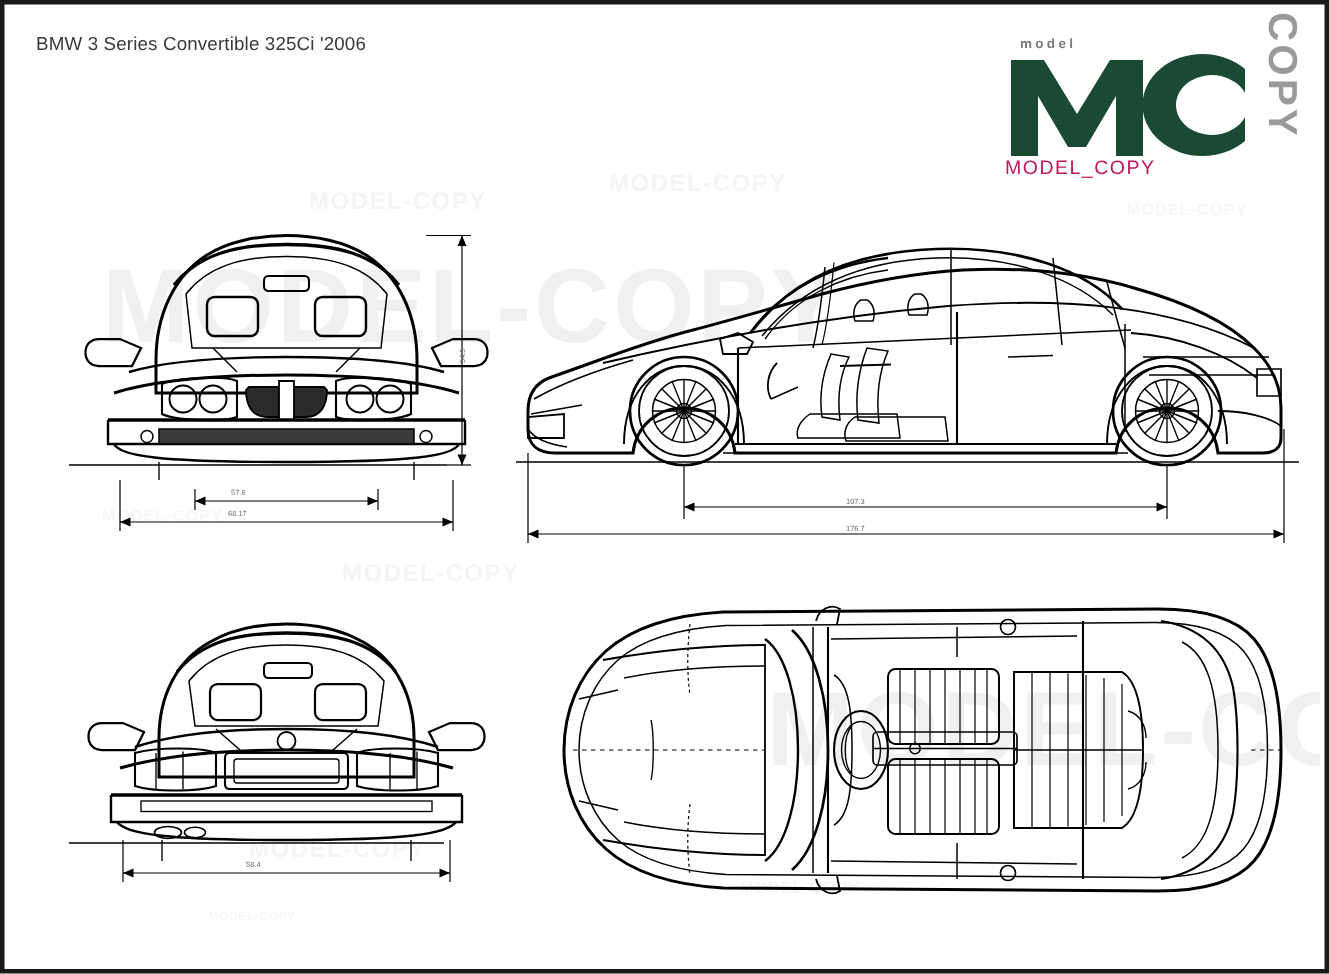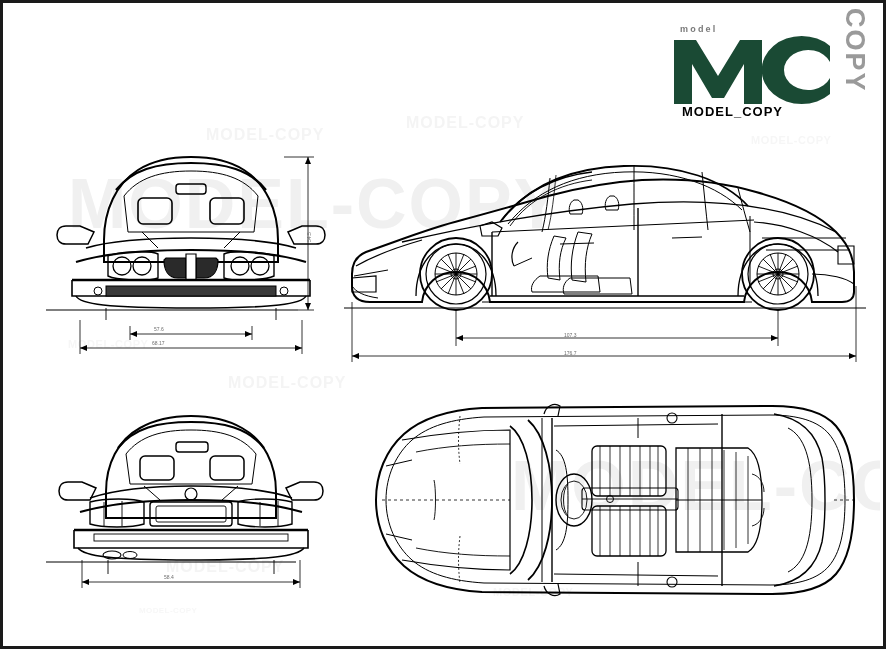--- a/index.html
+++ b/index.html
@@ -23,22 +23,22 @@
   
   .logo-box{position:absolute;right:6px;top:0px;width:212px;height:122px;}
   .logo-small{
     position:absolute;left:18px;top:18px;
     font-size:9px;color:#7a7a7a;letter-spacing:2.2px;font-weight:bold;text-align:right;
   }
   .logo-mc{
     position:absolute;left:4px;top:14px;width:178px;height:88px;
   }
   .logo-sub{
-    position:absolute;left:20px;top:98px;
-    font-size:13px;font-weight:bold;color:#000000;letter-spacing:1px;
+    position:absolute;left:8px;top:98px;
+    font-size:13px;font-weight:normal;color:#be185d;letter-spacing:1px;
   }
   .logo-copy-v{
     position:absolute;right:4px;top:2px;
     font-size:27px;font-weight:bold;color:#9a9a9a;letter-spacing:2px;
     writing-mode:vertical-rl;
   }
 
   
   .wm{position:absolute;color:#f2f2f2;font-weight:bold;white-space:nowrap;pointer-events:none;}
   .wm.big{color:#f0f0f0;font-size:70px;letter-spacing:2px;}
@@ -55,20 +55,21 @@
     font-family:"Liberation Sans",sans-serif;
   }
   .dimtxt.vert{transform-origin:0 0;transform:rotate(-90deg);}
 </style>
 </head>
 <body>
 
 <div id="sheet">
   <div id="inner">
 
+    <div class="title">BMW 3 Series Convertible 325Ci '2006</div>
 
     <div class="wm big" style="left:62px;top:158px;">MODEL-COPY</div>
     <div class="wm mid" style="left:200px;top:120px;">MODEL-COPY</div>
     <div class="wm mid" style="left:400px;top:108px;">MODEL-COPY</div>
     <div class="wm sm" style="left:745px;top:128px;">MODEL-COPY</div>
     <div class="wm mid" style="left:222px;top:368px;">MODEL-COPY</div>
     <div class="wm big" style="left:505px;top:440px;">MODEL-COPY</div>
     <div class="wm mid" style="left:160px;top:552px;">MODEL-COPY</div>
     <div class="wm sm" style="left:487px;top:580px;">MODEL-COPY</div>
     <div class="wm xs" style="left:133px;top:600px;">MODEL-COPY</div>

